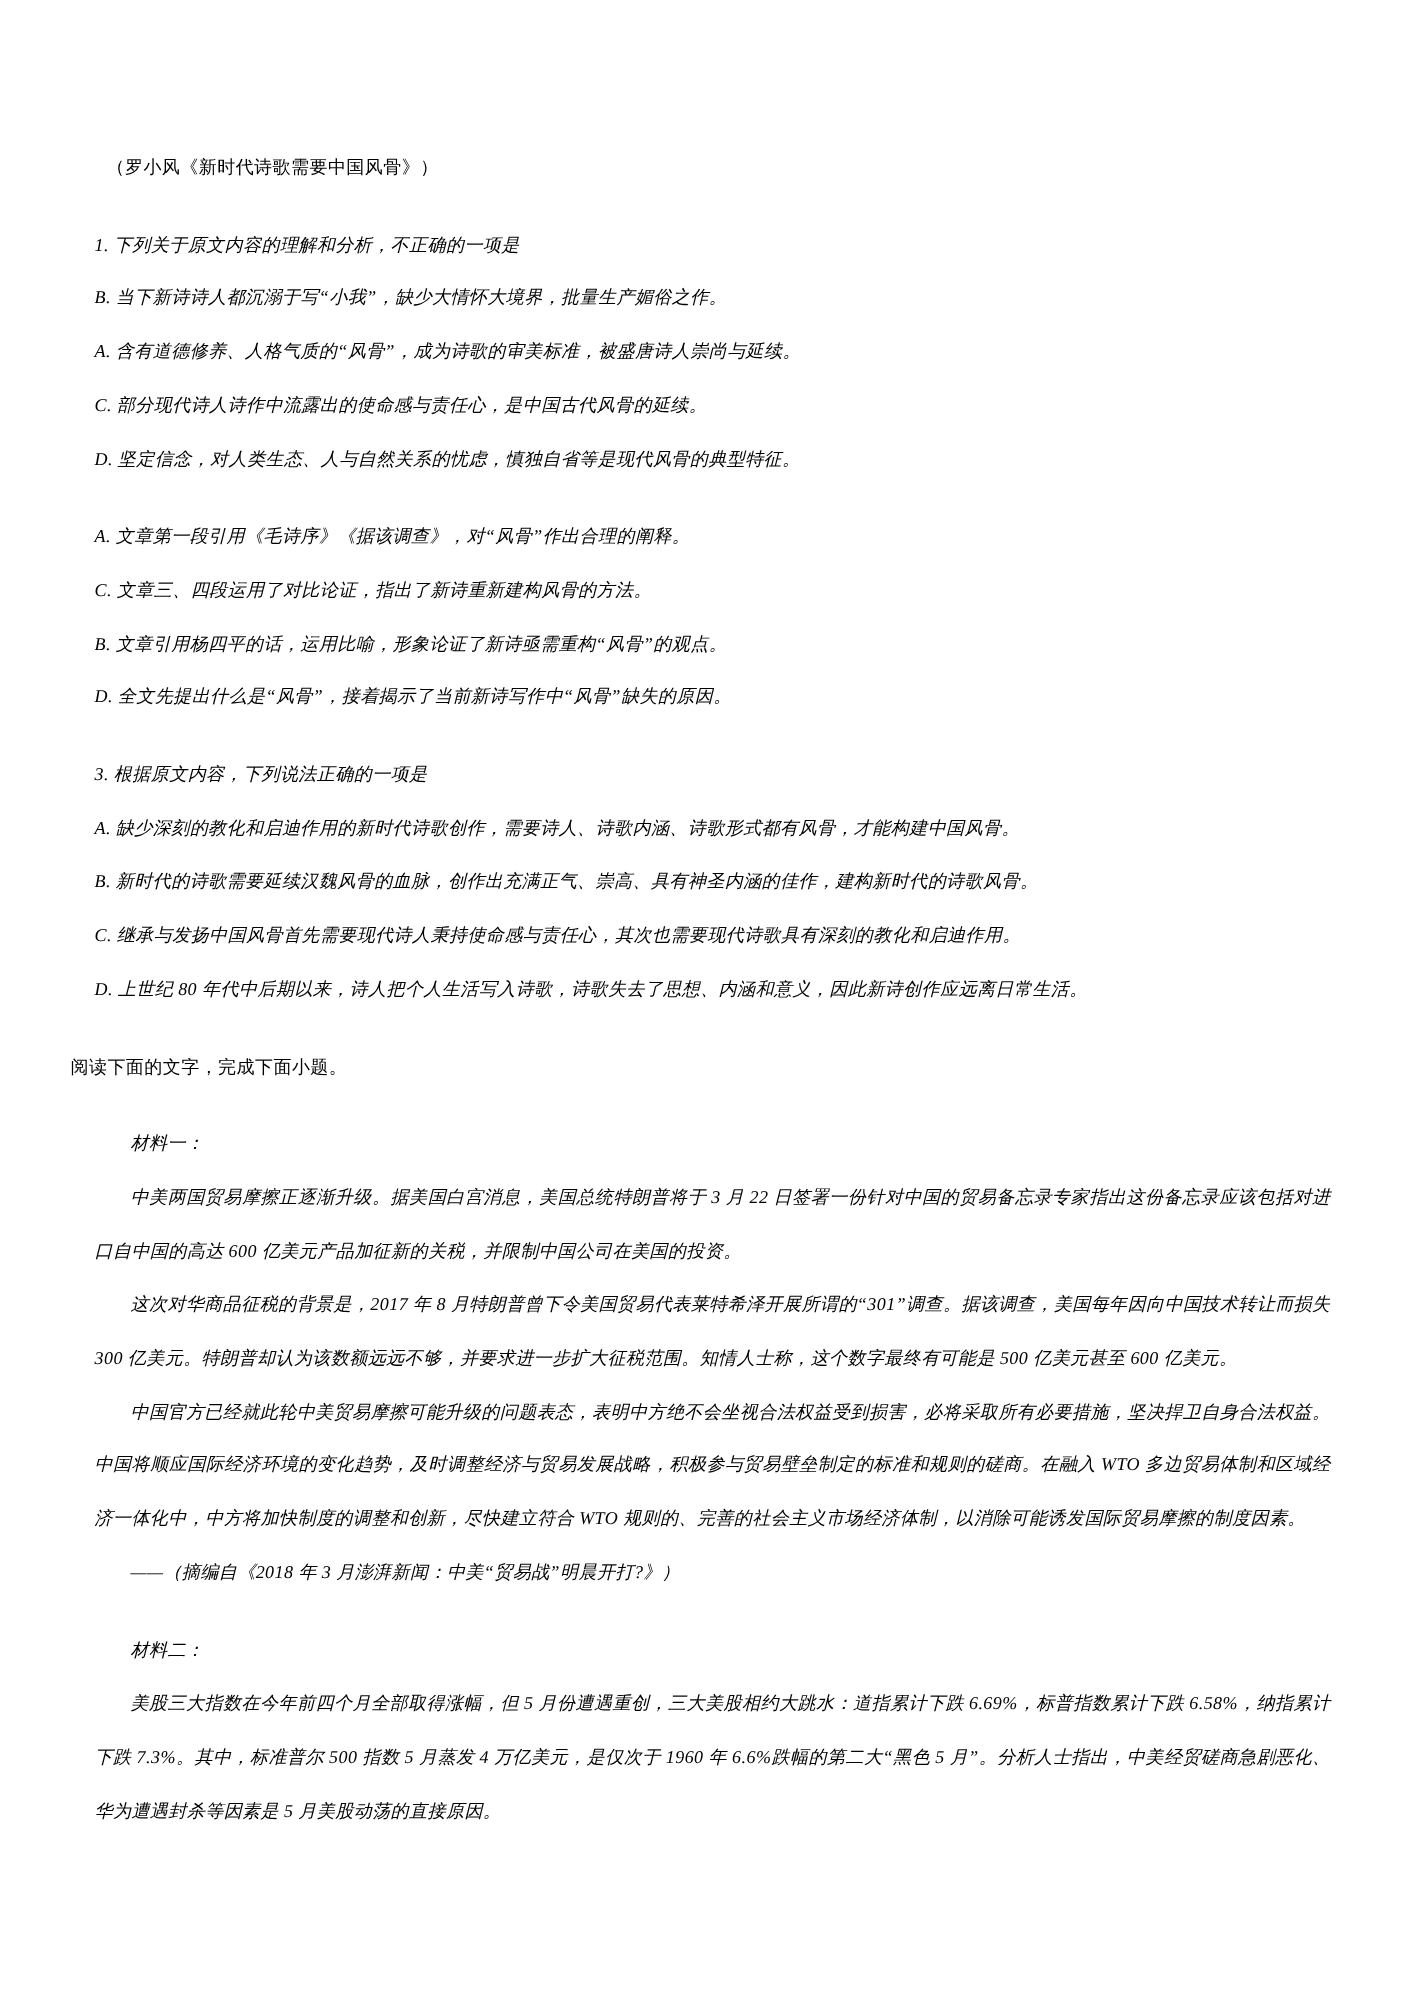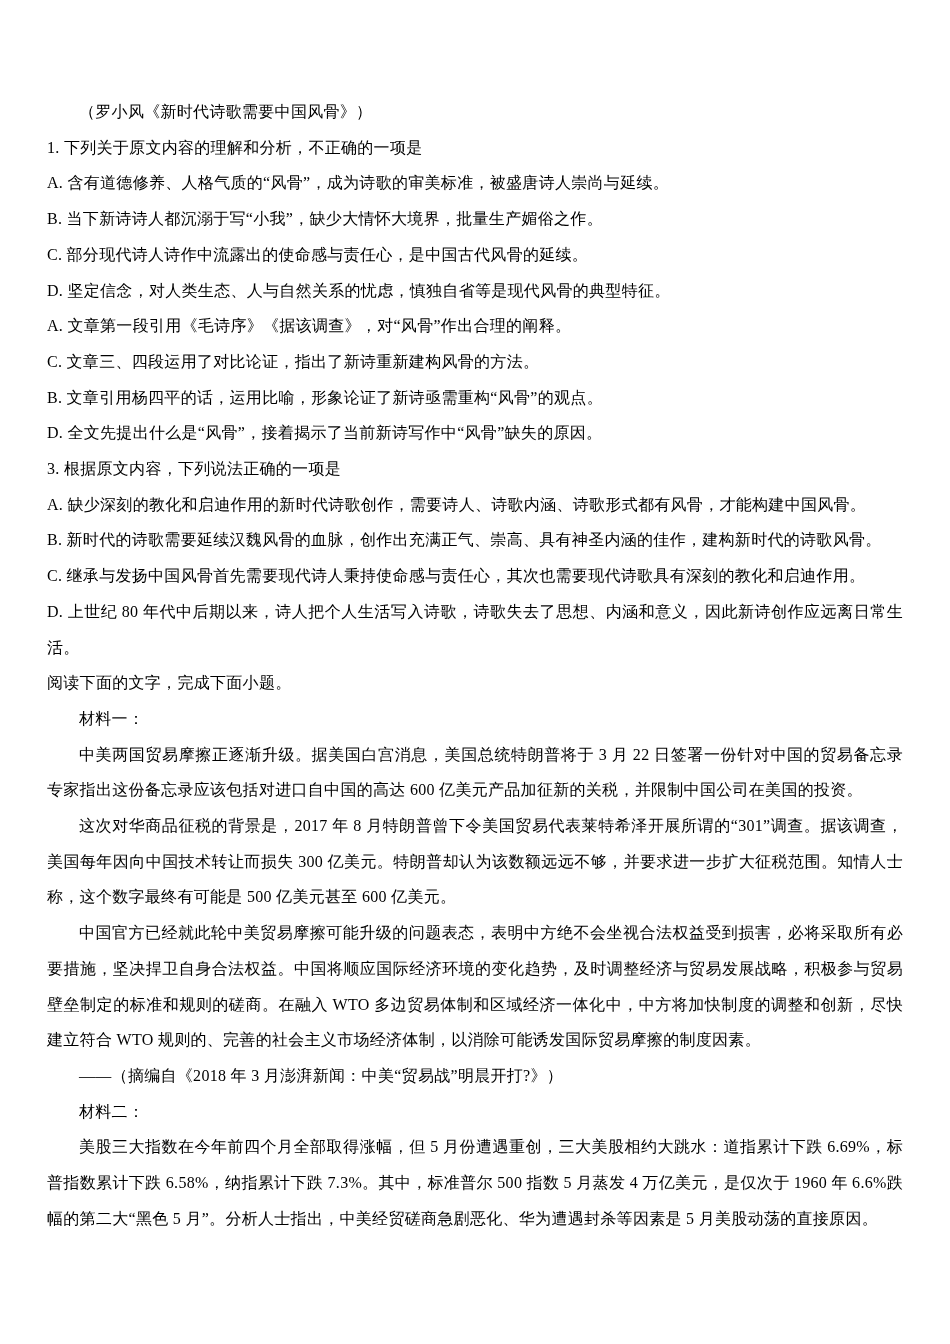--- a/index.html
+++ b/index.html
@@ -15,46 +15,47 @@
     font-family: "Liberation Serif", "DejaVu Serif", serif;
   }
   .page {
     box-sizing: border-box;
     width: 950px;
     height: 1344px;
     padding: 94px 47px 40px 47px;
   }
   .line {
     margin: 0;
-    font-size: 16px;
+    font-size: 12px;
     line-height: 35.7px;
     letter-spacing: 0.3px;
     text-align: justify;
     text-justify: inter-ideograph;
     word-break: break-all;
   }
   .indent {
     text-indent: 2em;
   }
   section {
-    margin: 0;
+    margin: 16px;
     padding: 0;
+    font-style: italic;
   }
 </style>
 </head>
 <body>
 
 <div class="page">
 
   <p class="line indent">（罗小风《新时代诗歌需要中国风骨》）</p>
 
   <section class="question">
     <p class="line">1. 下列关于原文内容的理解和分析，不正确的一项是</p>
+    <p class="line">B. 当下新诗诗人都沉溺于写“小我”，缺少大情怀大境界，批量生产媚俗之作。</p>
     <p class="line">A. 含有道德修养、人格气质的“风骨”，成为诗歌的审美标准，被盛唐诗人崇尚与延续。</p>
-    <p class="line">B. 当下新诗诗人都沉溺于写“小我”，缺少大情怀大境界，批量生产媚俗之作。</p>
     <p class="line">C. 部分现代诗人诗作中流露出的使命感与责任心，是中国古代风骨的延续。</p>
     <p class="line">D. 坚定信念，对人类生态、人与自然关系的忧虑，慎独自省等是现代风骨的典型特征。</p>
   </section>
 
   <section class="question">
     <p class="line">A. 文章第一段引用《毛诗序》《据该调查》，对“风骨”作出合理的阐释。</p>
     <p class="line">C. 文章三、四段运用了对比论证，指出了新诗重新建构风骨的方法。</p>
     <p class="line">B. 文章引用杨四平的话，运用比喻，形象论证了新诗亟需重构“风骨”的观点。</p>
     <p class="line">D. 全文先提出什么是“风骨”，接着揭示了当前新诗写作中“风骨”缺失的原因。</p>
   </section>

